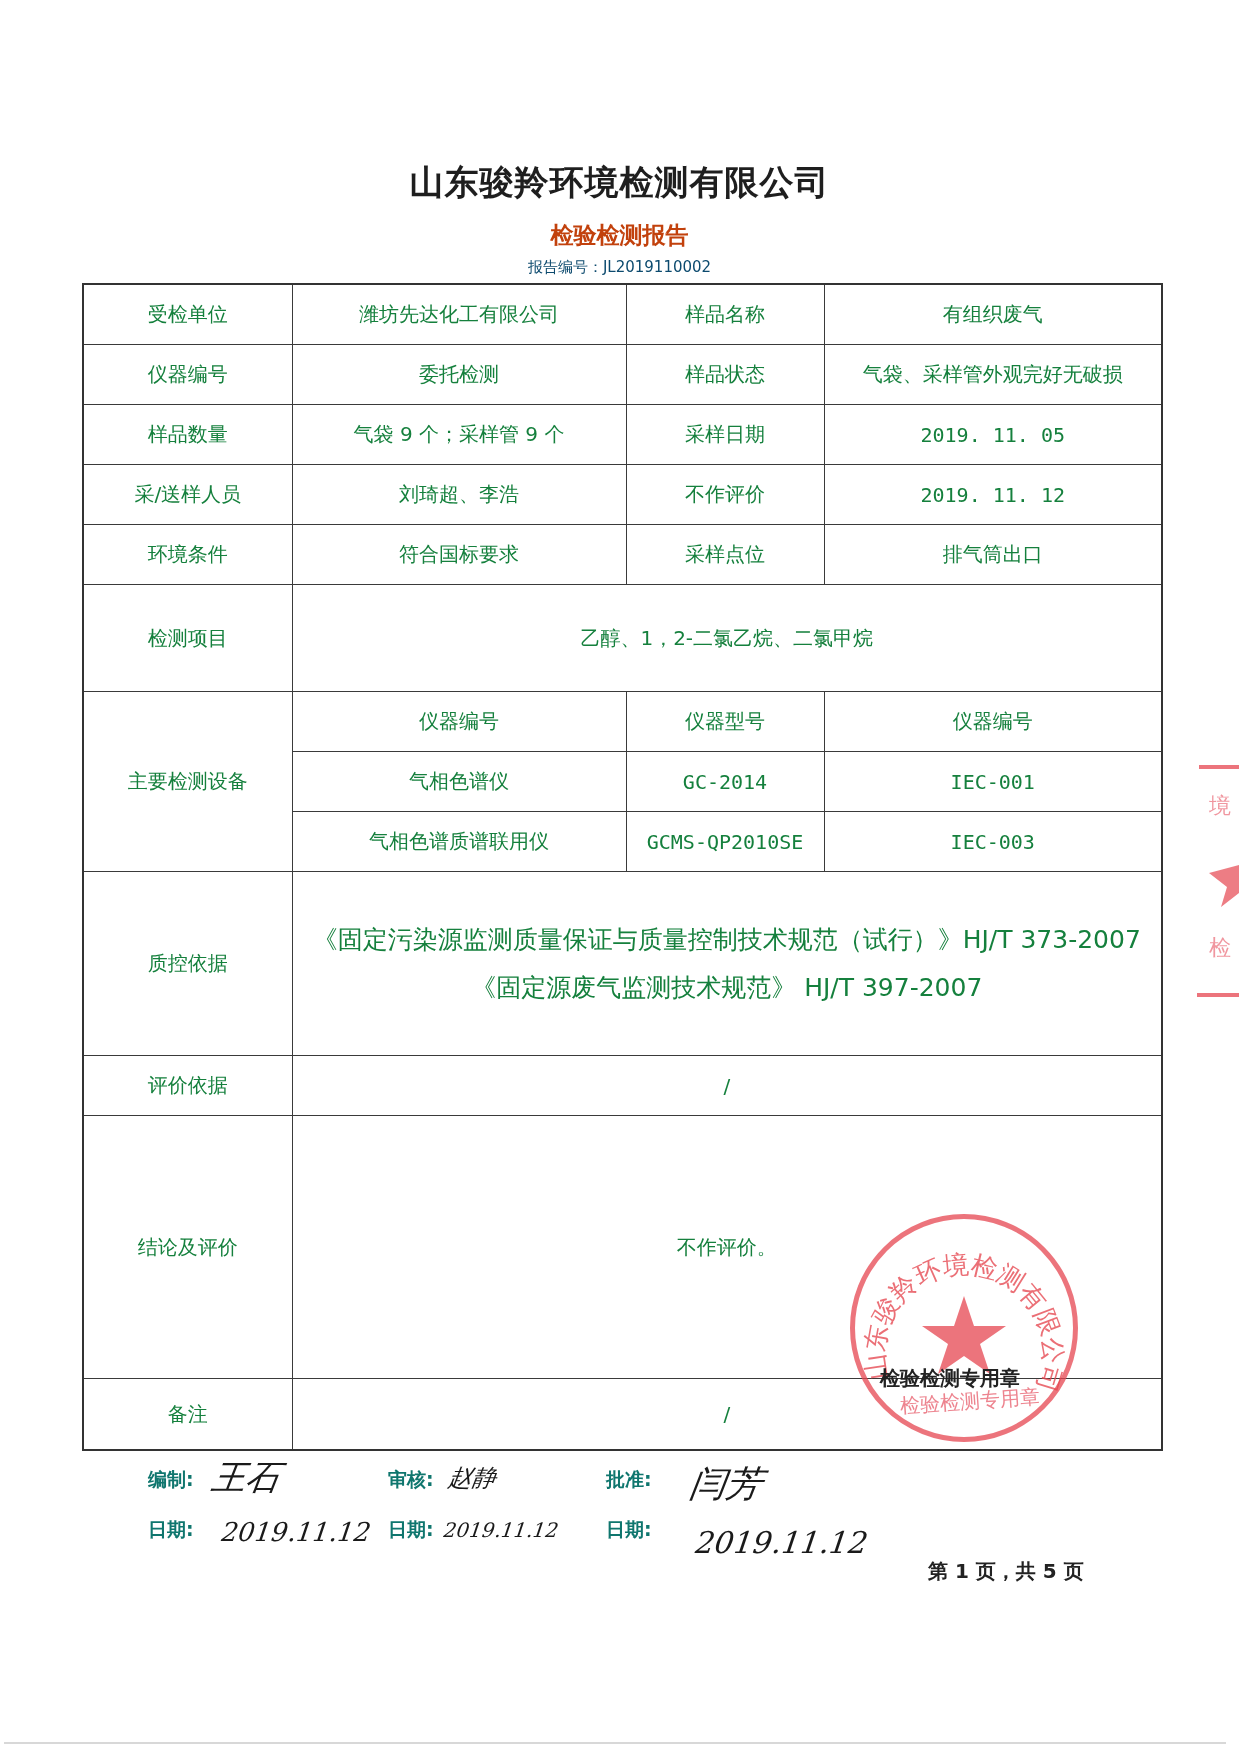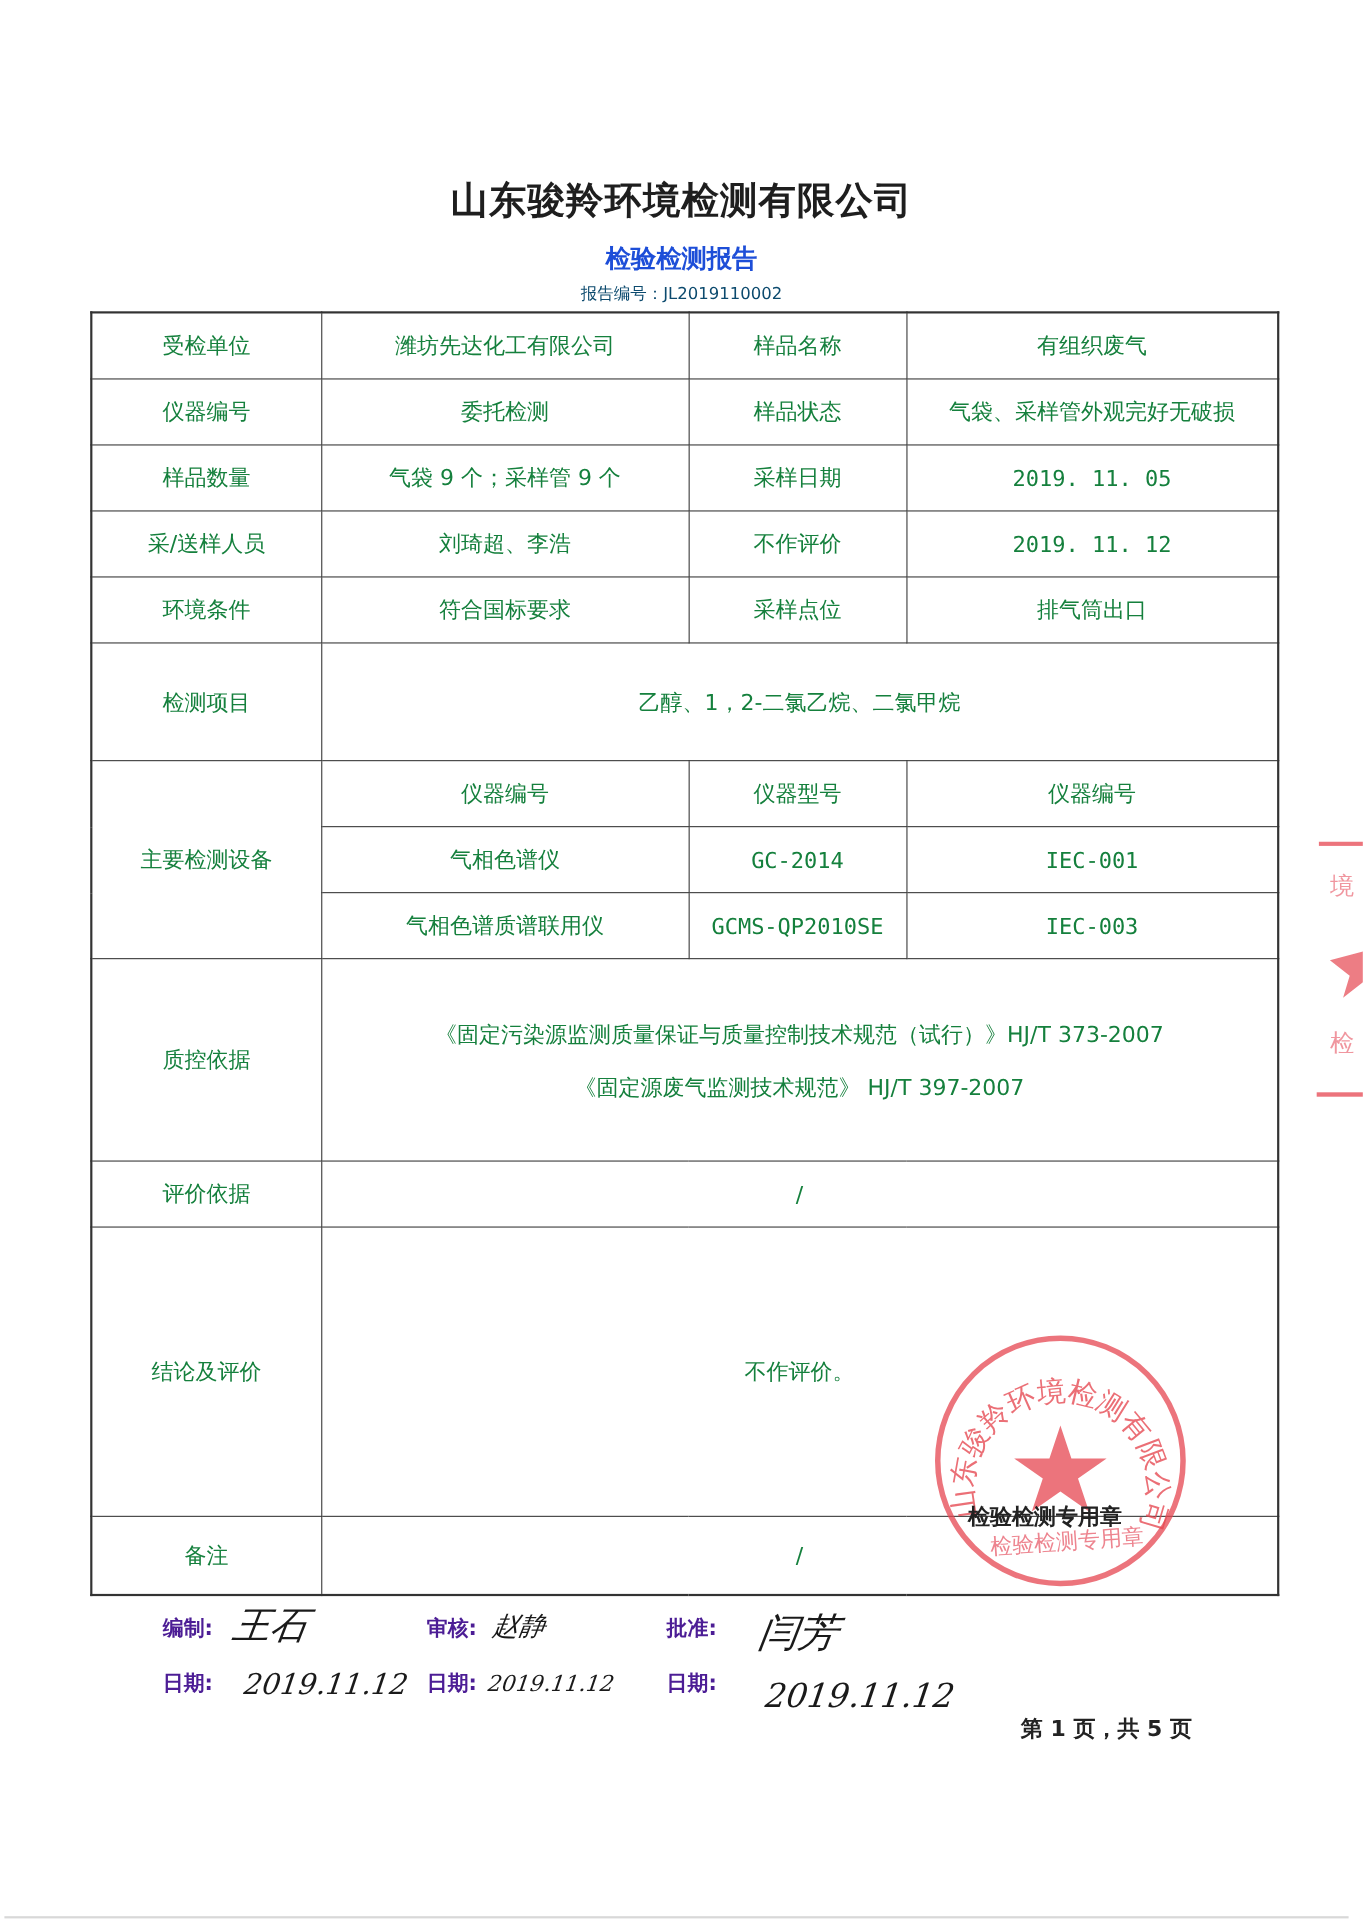--- a/index.html
+++ b/index.html
@@ -6,21 +6,21 @@
     body {
       width: 1239px; height: 1752px; position: relative; overflow: hidden;
       font-family: "DejaVu Sans", "Liberation Sans", sans-serif; color: #222;
     }
     .title {
       position: absolute; left: 0; width: 1239px; top: 160px; text-align: center;
       font-size: 34px; font-weight: bold; letter-spacing: 1px; color: #1e1e1e;
     }
     .subtitle {
       position: absolute; left: 0; width: 1239px; top: 220px; text-align: center;
-      font-size: 23px; font-weight: bold; color: #1d4ed8;
+      font-size: 23px; font-weight: bold; color: #c2410c;
     }
     .report-no {
       position: absolute; left: 0; width: 1239px; top: 258px; text-align: center;
       font-size: 15px; color: #0c4a6e;
     }
     .report-no .val { font-family: "DejaVu Sans", sans-serif; }
 
     table.main {
       position: absolute; left: 82px; top: 283px; width: 1079px;
       border-collapse: collapse; table-layout: fixed;
@@ -28,23 +28,23 @@
     }
     table.main td {
       border: 1.5px solid #3a3a3a; text-align: center; vertical-align: middle;
       font-size: 20px; padding: 0; color: #15803d;
     }
     td.lbl { font-weight: normal; }
     .h61 { height: 59px; }
     td.left { text-align: left; padding-left: 12px; }
     td.topleft { text-align: left; vertical-align: top; padding-left: 12px; padding-top: 10px; }
     .mono-num { font-family: "DejaVu Sans Mono", monospace; font-size: 18px; margin-left: 39px; }
-    .qc-line { display: block; line-height: 48px; font-size: 20px; }
+    .qc-line { display: block; line-height: 48px; font-size: 25px; }
 
-    .sig-label { position: absolute; font-size: 19px; font-weight: bold; color: #4c1d95; }
+    .sig-label { position: absolute; font-size: 19px; font-weight: bold; color: #0f766e; }
     .handwriting {
       position: absolute; font-family: "DejaVu Serif", serif; font-style: italic;
       color: #1a1a1a; font-size: 26px; transform: skewX(-8deg);
     }
     .page-no { position: absolute; left: 888px; top: 1558px; font-size: 20px; font-weight: bold; color: #222; margin-left: 40px; }
 
     .stamp {
       position: absolute; left: 850px; top: 1214px; width: 228px; height: 228px;
       border-radius: 50%; border: 5px solid rgba(230,70,80,0.75);
       box-sizing: border-box; pointer-events: none;

